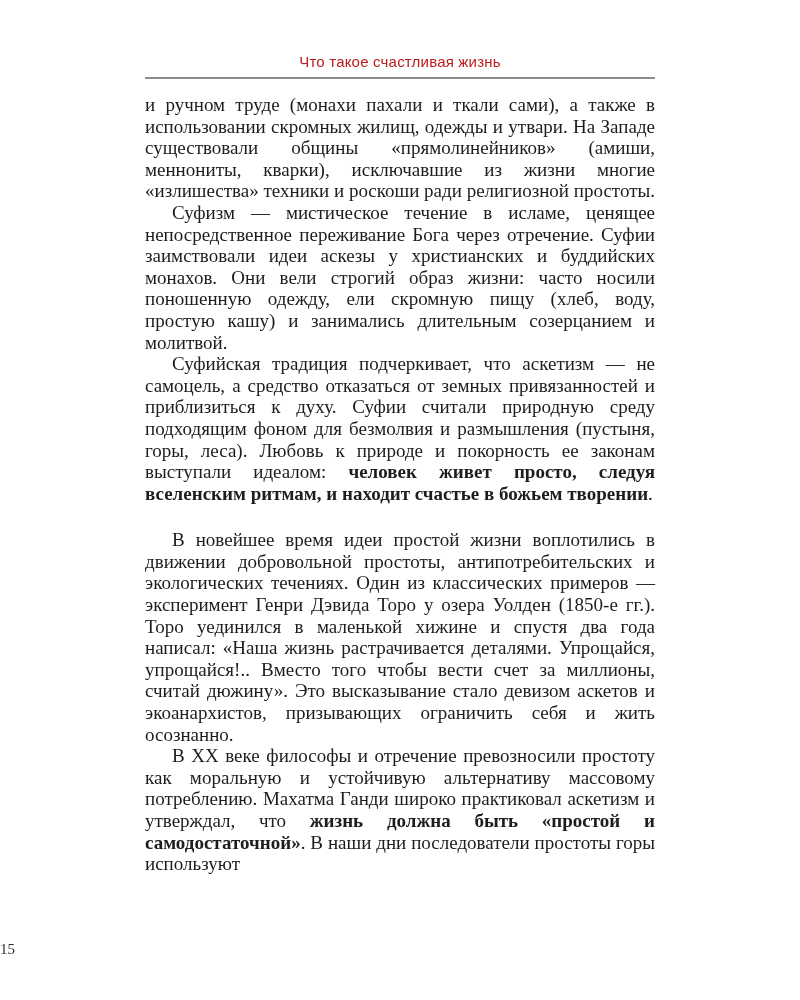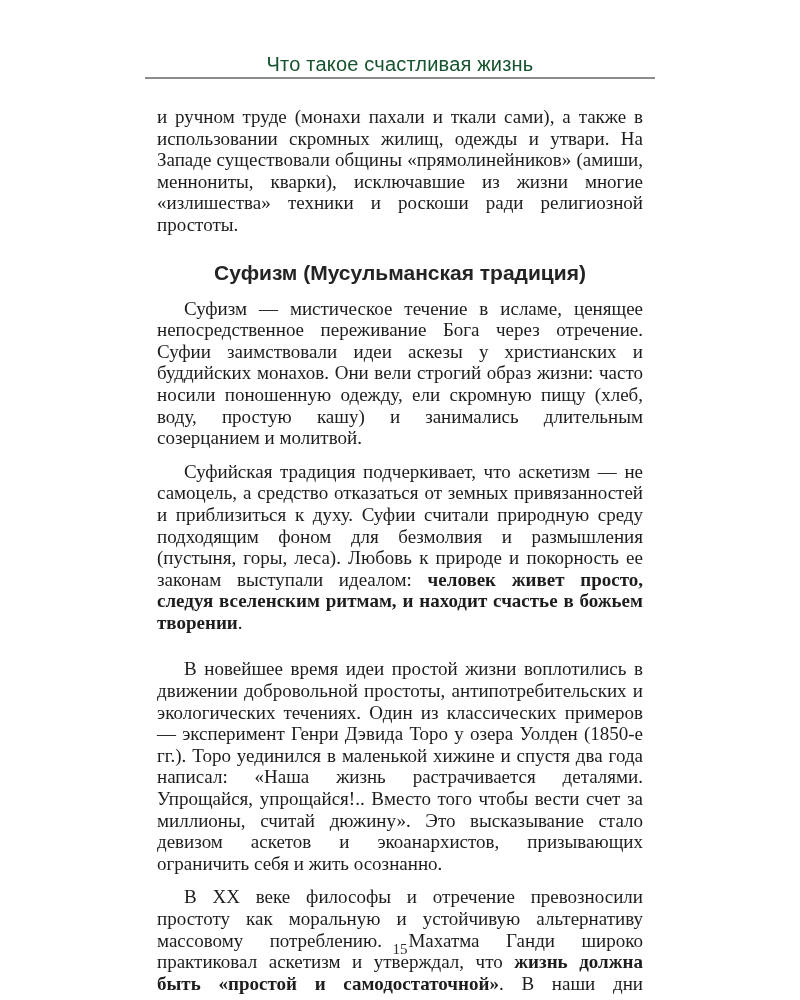--- a/index.html
+++ b/index.html
@@ -14,22 +14,22 @@
     background: #ffffff;
     overflow: hidden;
   }
   .running-head {
     position: absolute;
     top: 53px;
     left: 145px;
     width: 510px;
     text-align: center;
     font-family: "Liberation Sans", "DejaVu Sans", sans-serif;
-    font-size: 20px;
-    color: #14532d;
+    font-size: 15px;
+    color: #b91c1c;
     letter-spacing: 0.2px;
   }
   .header-rule {
     position: absolute;
     top: 77px;
     left: 145px;
     width: 510px;
     height: 2px;
     background: #8c8c8c;
   }
@@ -38,21 +38,21 @@
     top: 94px;
     left: 145px;
     width: 510px;
     font-family: "Liberation Serif", "DejaVu Serif", serif;
     font-size: 19px;
     line-height: 21.6px;
     color: #1d1d1d;
     text-align: justify;
   }
   .para {
-    margin: 12px;
+    margin: 0;
     padding: 0;
   }
   .para.indent {
     text-indent: 27px;
   }
   .section-heading {
     font-family: "Liberation Sans", "DejaVu Sans", sans-serif;
     font-size: 21px;
     line-height: 24px;
     font-weight: bold;
@@ -65,40 +65,39 @@
     display: block;
   }
   .bold-run {
     font-weight: bold;
   }
   .page-number {
     position: absolute;
     bottom: 42px;
     left: 0;
     width: 100%;
-    text-align: center;
+    text-align: left;
     font-family: "Liberation Serif", "DejaVu Serif", serif;
     font-size: 15px;
     color: #2e2e2e;
   }
 </style>
 </head>
 <body>
 
 <div class="page">
 
   <div class="running-head">Что такое счастливая жизнь</div>
 
   <div class="header-rule"></div>
 
   <div class="body-col">
 
     <p class="para">и ручном труде (монахи пахали и ткали сами), а также в использовании скромных жилищ, одежды и утвари. На Западе существовали общины «прямолинейников» (амиши, меннониты, кварки), исключавшие из жизни многие «излишества» техники и роскоши ради религиозной простоты.</p>
 
-    <h2 class="section-heading">Суфизм (Мусульманская традиция)</h2>
 
     <p class="para indent">Суфизм — мистическое течение в исламе, ценящее непосредственное переживание Бога через отречение. Суфии заимствовали идеи аскезы у христианских и буддийских монахов. Они вели строгий образ жизни: часто носили поношенную одежду, ели скромную пищу (хлеб, воду, простую кашу) и занимались длительным созерцанием и молитвой.</p>
 
     <p class="para indent"><span>Суфийская традиция подчеркивает, что аскетизм — не самоцель, а средство отказаться от земных привязанностей и приблизиться к духу. Суфии считали природную среду подходящим фоном для безмолвия и размышления (пустыня, горы, леса). Любовь к природе и покорность ее законам выступали идеалом: </span><span class="bold-run">человек живет просто, следуя вселенским ритмам, и находит счастье в божьем творении</span><span>.</span></p>
 
     <h2 class="section-heading">
       </h2>
 
     <p class="para indent">В новейшее время идеи простой жизни воплотились в движении добровольной простоты, антипотребительских и экологических течениях. Один из классических примеров — эксперимент Генри Дэвида Торо у озера Уолден (1850-е гг.). Торо уединился в маленькой хижине и спустя два года написал: «Наша жизнь растрачивается деталями. Упрощайся, упрощайся!.. Вместо того чтобы вести счет за миллионы, считай дюжину». Это высказывание стало девизом аскетов и экоанархистов, призывающих ограничить себя и жить осознанно.</p>
 

